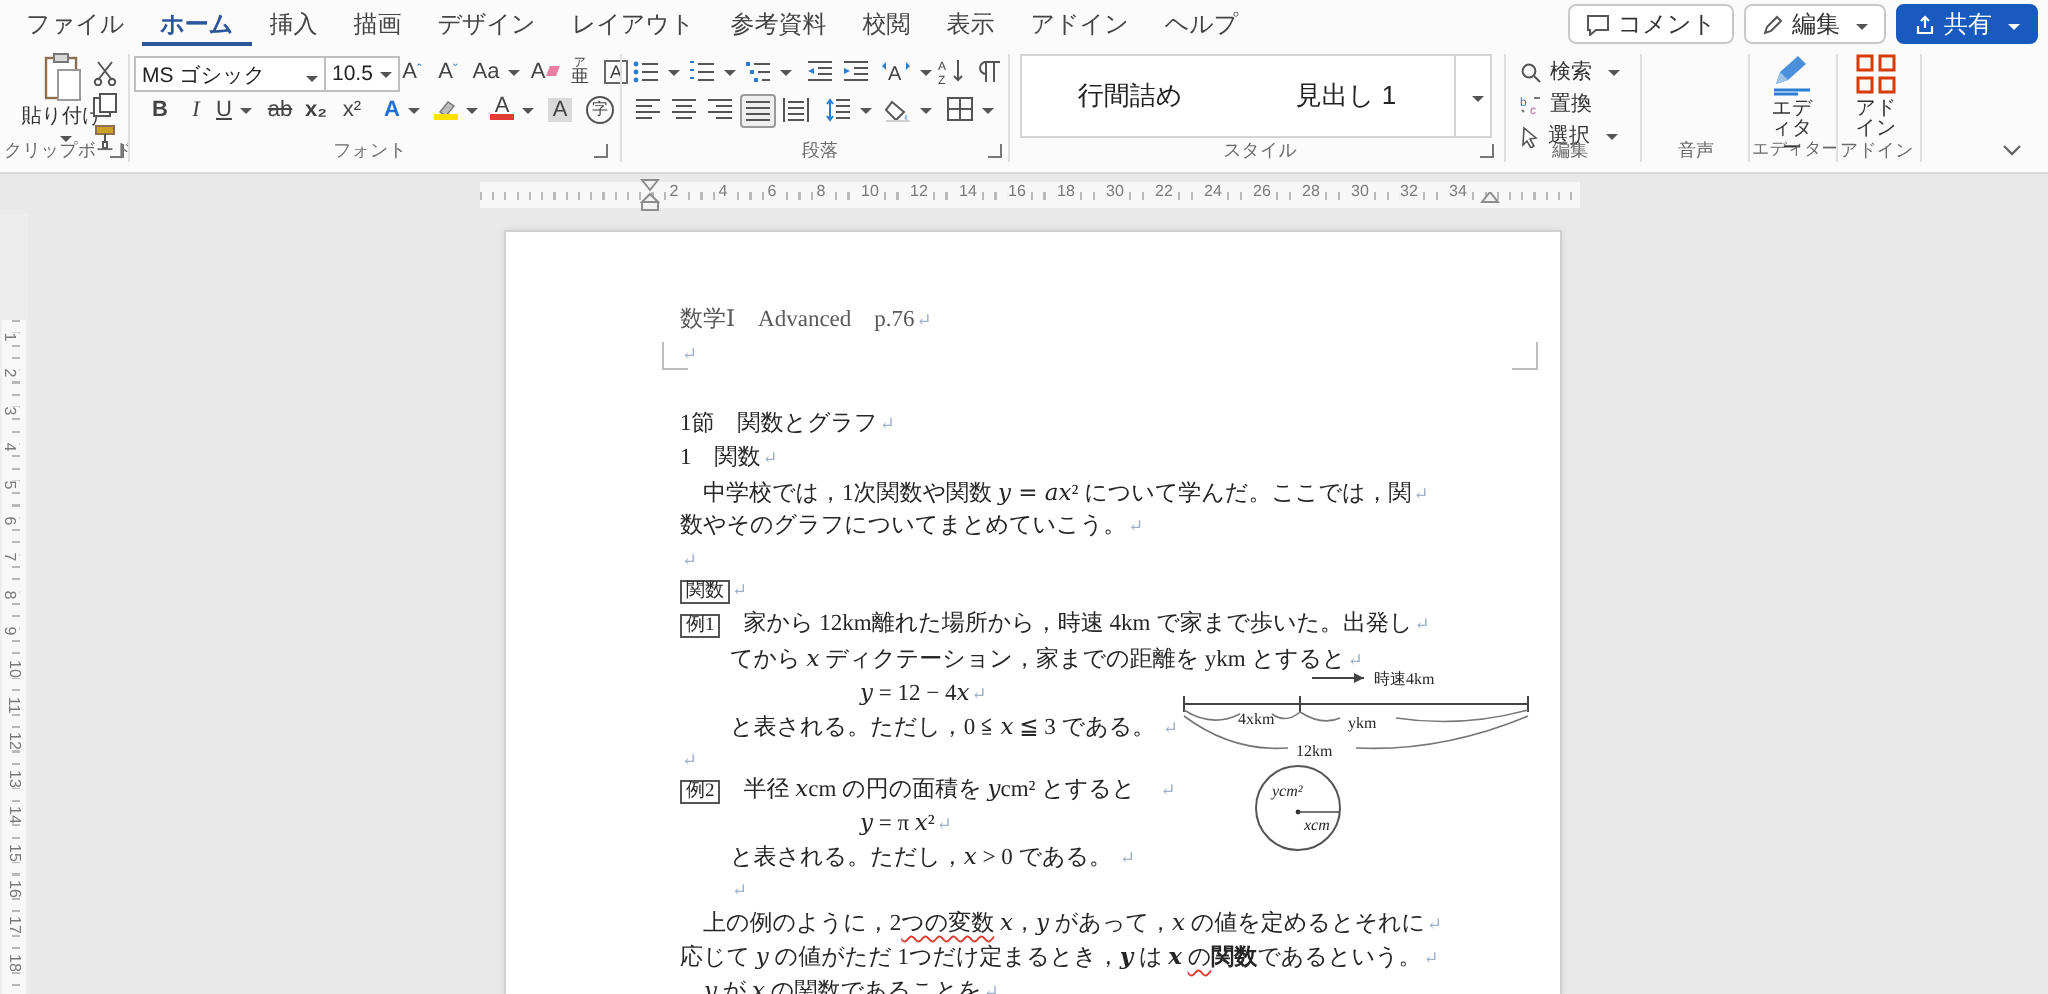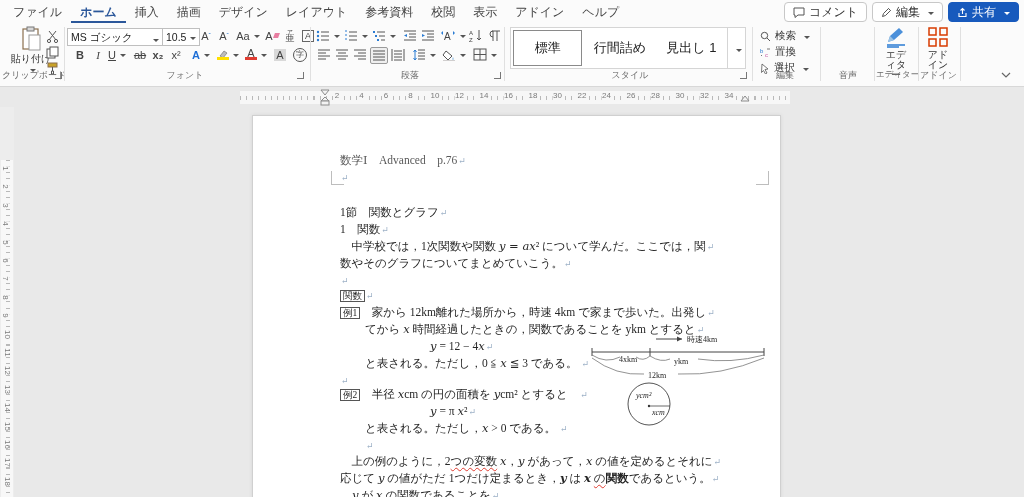--- a/index.html
+++ b/index.html
@@ -325,21 +325,20 @@
       <svg width="14" height="13" viewBox="0 0 14 13">
           <rect x="1" y="1" width="12" height="11" fill="none" stroke="#555"></rect>
           <path d="M7 1v11M1 6.5h12" stroke="#555"></path>
         </svg>
     </div>
     <div class="glabel" style="left:355px;width:110px;">段落</div>
     <span class="lnch" style="left:494px;"></span>
     <div class="gdiv" style="left:504px;"></div>
 
     <div id="style-gallery">
-        <div class="style-item sel">標準</div>
         <div class="style-item">行間詰め</div>
         <div class="style-item">見出し 1</div>
       </div>
     <div id="style-more">
         <span class="cv"></span>
       </div>
     <div class="glabel" style="left:575px;width:110px;">スタイル</div>
     <span class="lnch" style="left:740px;"></span>
     <div class="gdiv" style="left:752px;"></div>
 
@@ -460,21 +459,21 @@
       <div id="doc-lines">
           <div class="line" style="left: 87px; top: 37px;"><span class="t-g">数学Ⅰ　Advanced　p.76</span><span class="t-p">↵</span></div>
           <div class="line" style="left: 87px; top: 54px;"><span class="t-p">↵</span></div>
           <div class="line" style="left: 87px; top: 89px;"><span class="t-n">1節　関数とグラフ</span><span class="t-p">↵</span></div>
           <div class="line" style="left: 87px; top: 106px;"><span class="t-n">1　関数</span><span class="t-p">↵</span></div>
           <div class="line" style="left: 87px; top: 123px;"><span class="t-n">　中学校では，1次関数や関数 </span><span class="t-m">y</span><span class="t-m"> = a</span><span class="t-m">x</span><span class="t-n">²</span><span class="t-n"> について学んだ。ここでは，関</span><span class="t-p">↵</span></div>
           <div class="line" style="left: 87px; top: 140px;"><span class="t-n">数やそのグラフについてまとめていこう。</span><span class="t-p">↵</span></div>
           <div class="line" style="left: 87px; top: 157px;"><span class="t-p">↵</span></div>
           <div class="line" style="left: 87px; top: 172px;"><span class="t-box">関数</span><span class="t-p">↵</span></div>
           <div class="line" style="left: 87px; top: 189px;"><span class="t-box">例1</span><span class="t-n">　家から 12km離れた場所から，時速 4km で家まで歩いた。出発し</span><span class="t-p">↵</span></div>
-          <div class="line" style="left: 112px; top: 206px;"><span class="t-n">てから </span><span class="t-m">x</span><span class="t-n"> 時間経過したときの，関数であることを ykm とすると</span><span class="t-p">↵</span></div>
+          <div class="line" style="left: 112px; top: 206px;"><span class="t-n">てから </span><span class="t-m">x</span><span class="t-n"> ディクテーション，家までの距離を ykm とすると</span><span class="t-p">↵</span></div>
           <div class="line" style="left: 177px; top: 223px;"><span class="t-m">y</span><span class="t-n"> = 12 − 4</span><span class="t-m">x</span><span class="t-p">↵</span></div>
           <div class="line" style="left: 112px; top: 240px;"><span class="t-n">と表される。ただし，0 ≦ </span><span class="t-m">x</span><span class="t-n"> ≦ 3 である。 </span><span class="t-p">↵</span></div>
           <div class="line" style="left: 87px; top: 257px;"><span class="t-p">↵</span></div>
           <div class="line" style="left: 87px; top: 271px;"><span class="t-box">例2</span><span class="t-n">　半径 </span><span class="t-m">x</span><span class="t-n">cm の円の面積を </span><span class="t-m">y</span><span class="t-n">cm² とすると　</span><span class="t-p">↵</span></div>
           <div class="line" style="left: 177px; top: 288px;"><span class="t-m">y</span><span class="t-n"> = π </span><span class="t-m">x</span><span class="t-n">²</span><span class="t-p">↵</span></div>
           <div class="line" style="left: 112px; top: 305px;"><span class="t-n">と表される。ただし，</span><span class="t-m">x</span><span class="t-n"> &gt; 0 である。 </span><span class="t-p">↵</span></div>
           <div class="line" style="left: 112px; top: 322px;"><span class="t-p">↵</span></div>
           <div class="line" style="left: 87px; top: 338px;"><span class="t-n">　上の例のように，2</span><span class="t-w">つの変数</span><span class="t-n"> </span><span class="t-m">x</span><span class="t-n">，</span><span class="t-m">y</span><span class="t-n"> があって，</span><span class="t-m">x</span><span class="t-n"> の値を定めるとそれに</span><span class="t-p">↵</span></div>
           <div class="line" style="left: 87px; top: 355px;"><span class="t-n">応じて </span><span class="t-m">y</span><span class="t-n"> の値がただ 1つだけ定まるとき，</span><span class="t-mb">y</span><span class="t-n"> は </span><span class="t-mb">x</span><span class="t-n"> </span><span class="t-w">の</span><span class="t-b">関数</span><span class="t-n">であるという。</span><span class="t-p">↵</span></div>
           <div class="line" style="left: 99px; top: 372px;"><span class="t-m">y</span><span class="t-n"> </span><span class="t-w">が</span><span class="t-n"> </span><span class="t-m t-w">x</span><span class="t-n"> </span><span class="t-w">の</span><span class="t-n">関数であることを</span><span class="t-p">↵</span></div>

